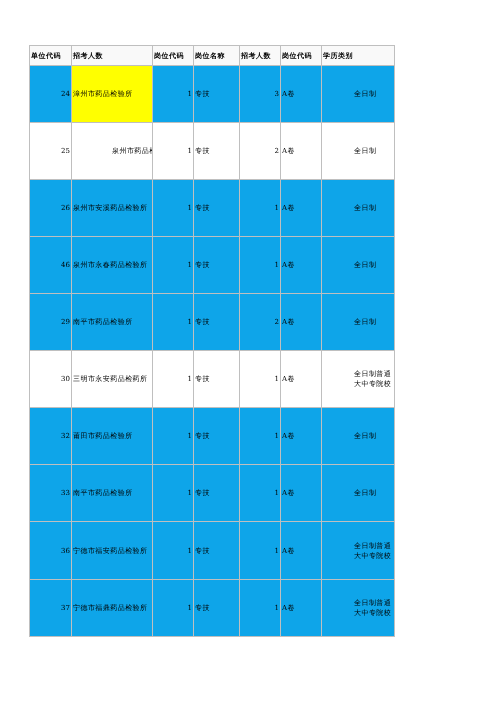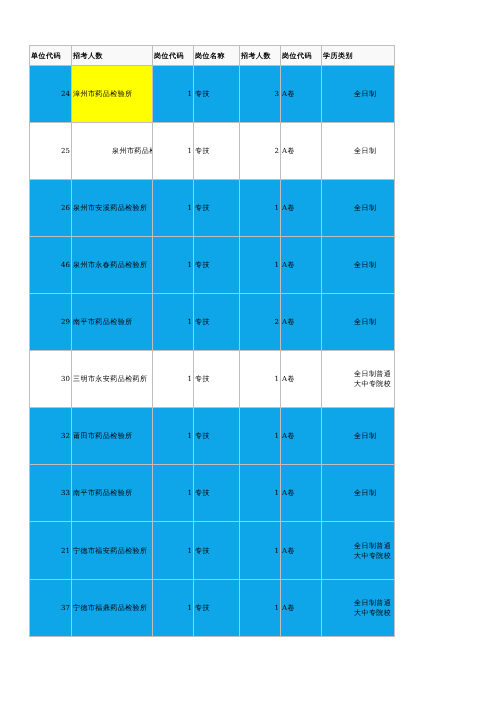--- a/index.html
+++ b/index.html
@@ -130,21 +130,21 @@
         <tr class="data red">
           <td class="num" style="height: 56px;">33</td>
           <td class="txt" style="height: 56px;">南平市药品检验所</td>
           <td class="num" style="height: 56px;">1</td>
           <td class="txt" style="height: 56px;">专技</td>
           <td class="num" style="height: 56px;">1</td>
           <td class="txt" style="height: 56px;">A卷</td>
           <td class="txt wrap" style="height: 56px;">全日制</td>
         </tr>
         <tr class="data red">
-          <td class="num" style="height: 57px;">21</td>
+          <td class="num" style="height: 57px;">36</td>
           <td class="txt" style="height: 57px;">宁德市福安药品检验所</td>
           <td class="num" style="height: 57px;">1</td>
           <td class="txt" style="height: 57px;">专技</td>
           <td class="num" style="height: 57px;">1</td>
           <td class="txt" style="height: 57px;">A卷</td>
           <td class="txt wrap" style="height: 57px;">全日制普通大中专院校</td>
         </tr>
         <tr class="data red">
           <td class="num" style="height: 56px;">37</td>
           <td class="txt" style="height: 56px;">宁德市福鼎药品检验所</td>

